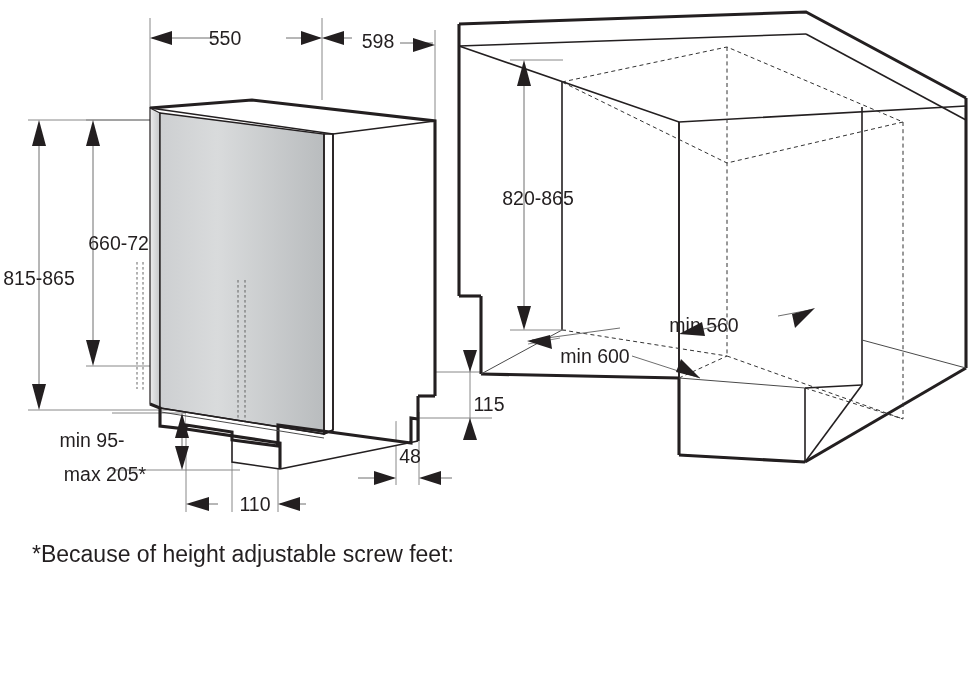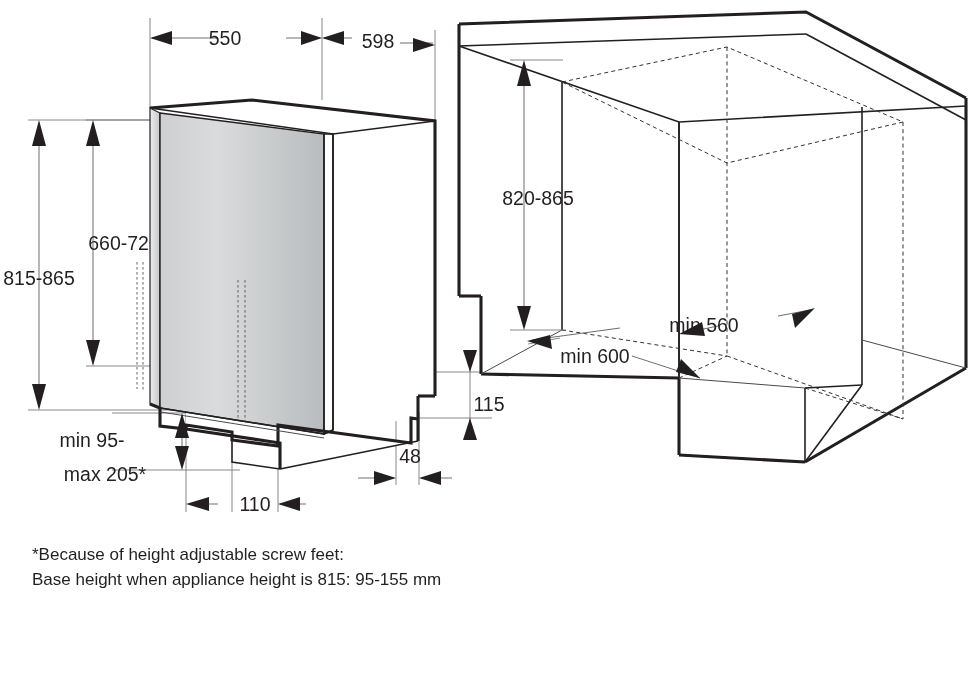--- a/index.html
+++ b/index.html
@@ -23,21 +23,21 @@
     height: 681px;
   }
   .notes {
     position: absolute;
     left: 32px;
     top: 542px;
     width: 900px;
   }
   .note-line {
     font-family: "Liberation Sans", sans-serif;
-    font-size: 17px;
+    font-size: 23px;
     line-height: 25px;
     color: #231f20;
     white-space: pre;
   }
   .note-gap {
     height: 24px;
   }
   
   .solid-heavy { fill: none; stroke: #231f20; stroke-width: 3.1; stroke-linejoin: miter; stroke-linecap: butt; }
   .solid-med   { fill: none; stroke: #231f20; stroke-width: 1.6; stroke-linejoin: miter; }
@@ -279,15 +279,14 @@
       <polygon class="arrow" points="527,341 550,335 552,349"></polygon>
       <polygon class="arrow" points="700,378 676,372 681,359"></polygon>
       <text class="dimtext" x="595" y="363" text-anchor="middle">min 600</text>
     </g>
   </g>
 
 </svg>
 
 <div class="notes">
   <div class="note-line">*Because of height adjustable screw feet:</div>
-  <div class="note-line">Base height when appliance height is 815: 95-155 mm</div>
   <div class="note-gap"></div>
 </div>
 
 </body></html>

